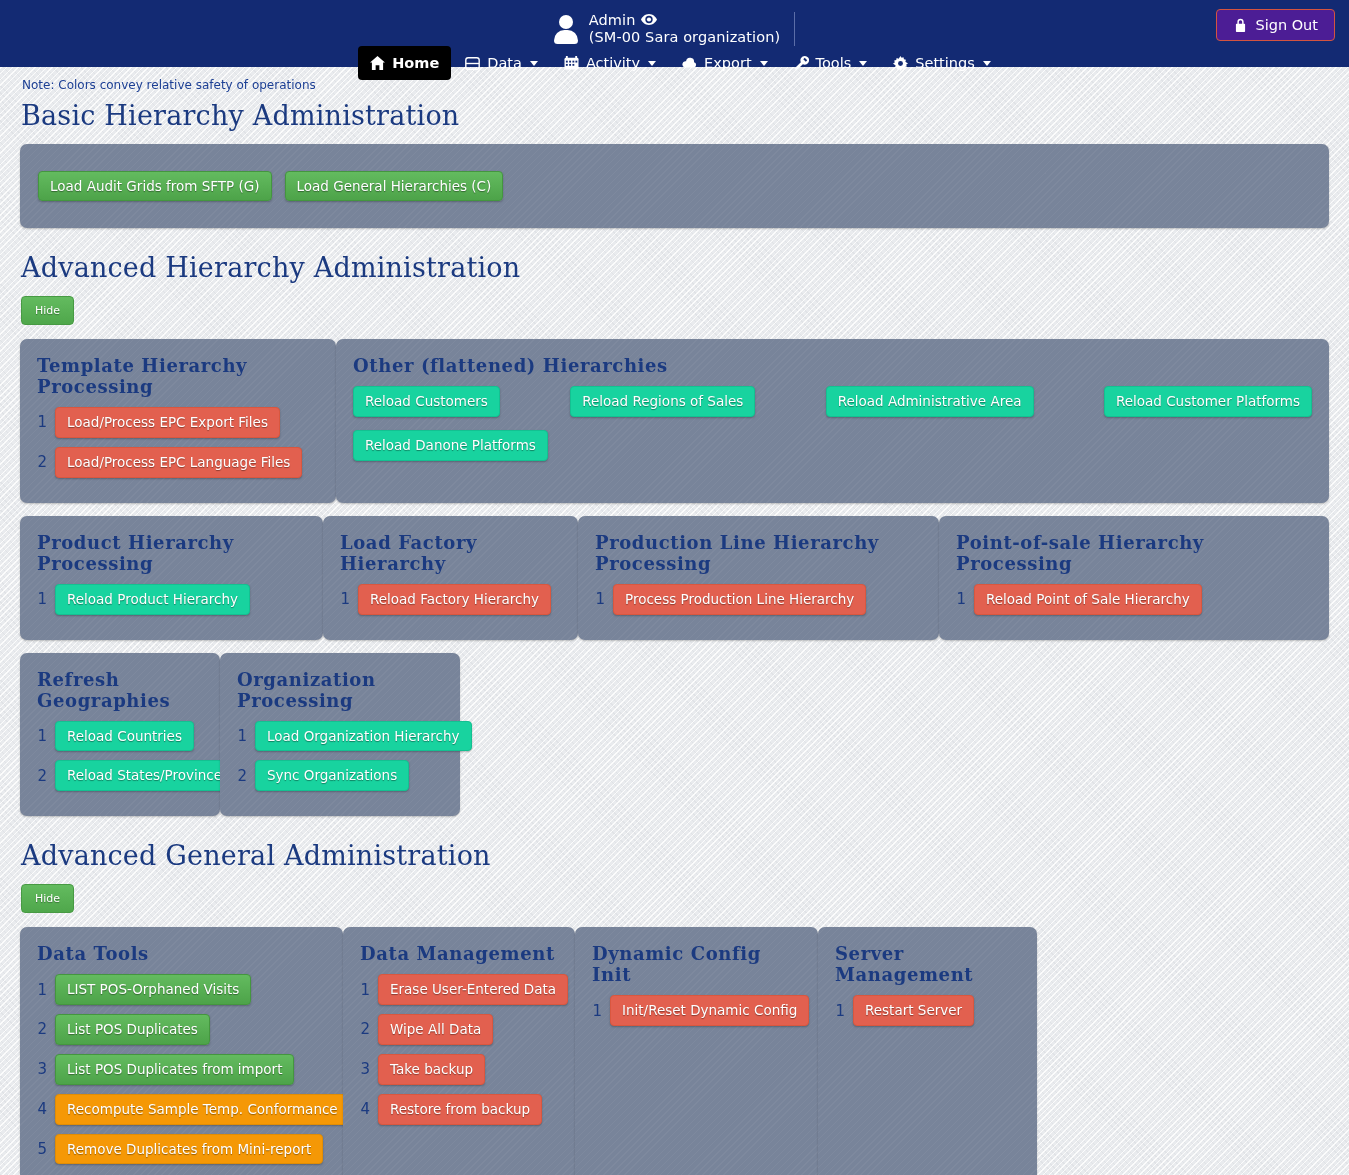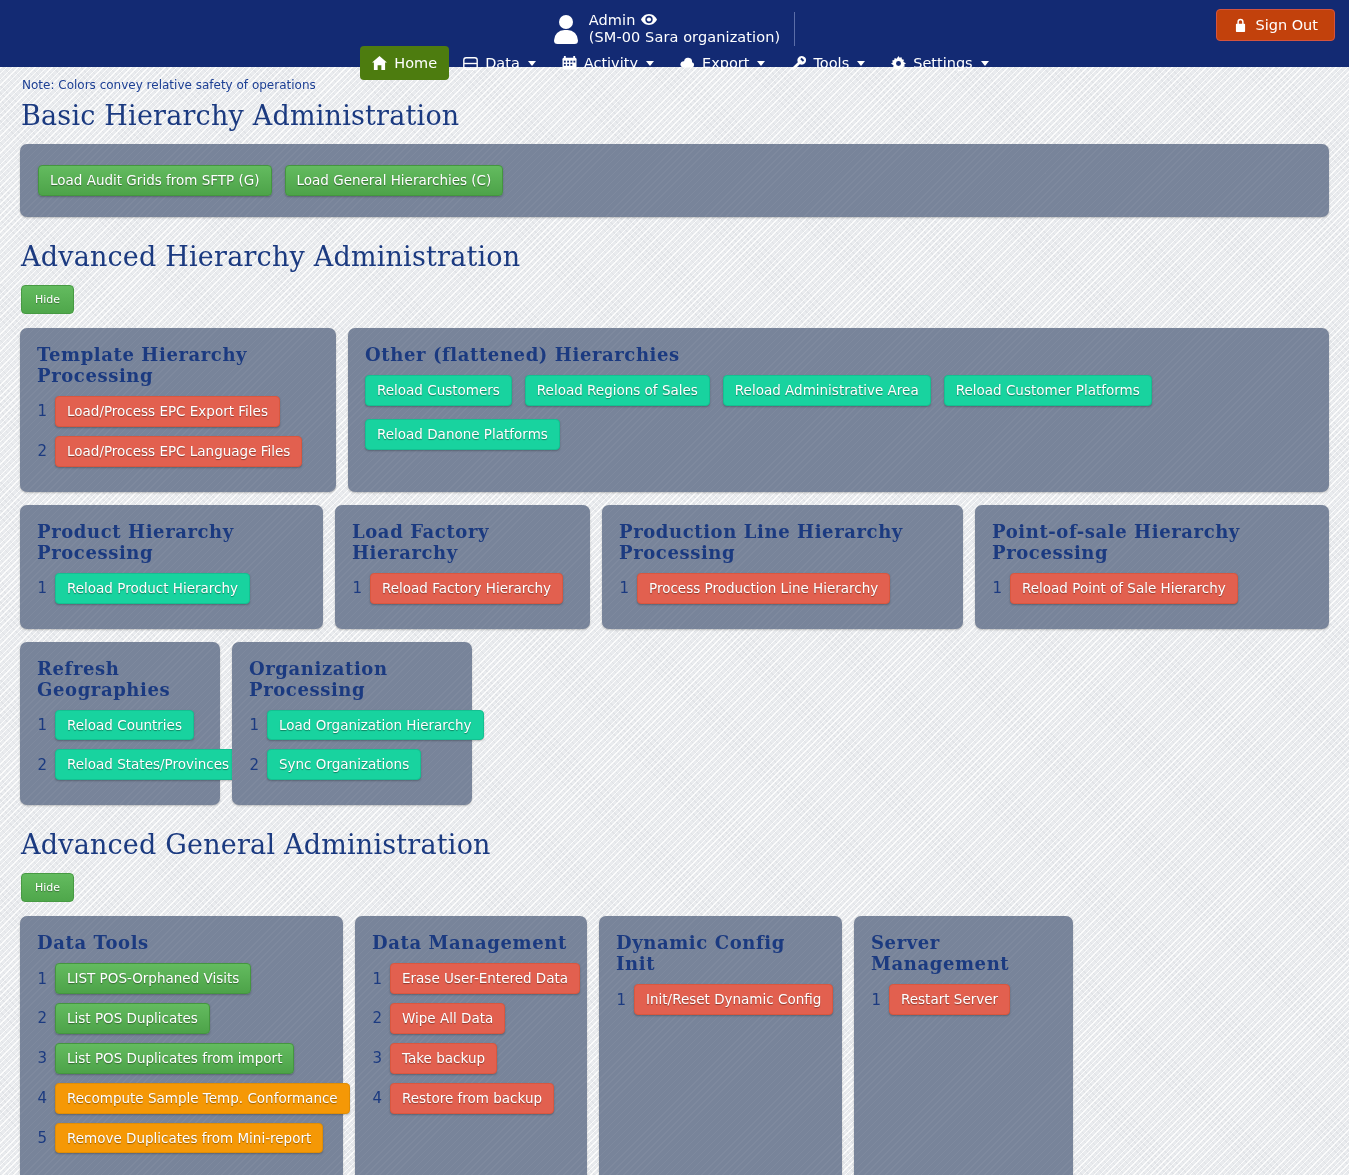--- a/index.html
+++ b/index.html
@@ -28,29 +28,29 @@
      border-radius:12px 12px 4px 4px; background:#fff; }
   .user-text{ color:#fff; font-size:14.5px; line-height:17px; letter-spacing:.1px;}
   .user-text .l1{ display:flex; align-items:center; gap:6px;}
   .eye-icon{ display:inline-block; }
 
   .nav-items{ display:flex; align-items:center; gap:2px; margin-left:14px; }
   .nav-item{
     color:#fff; font-size:14.5px; padding:9px 12px; border-radius:4px;
     display:flex; align-items:center; gap:7px; cursor:pointer; white-space:nowrap;
   }
-  .nav-item.active{ background:#4d7c0f; }
+  .nav-item.active{ background:#000000;font-weight:bold; }
   .caret{ width:0;height:0;border-left:4.5px solid transparent;border-right:4.5px solid transparent;
     border-top:5px solid #fff; display:inline-block; margin-left:1px;}
   .nav-ico{ width:15px; height:15px; display:inline-flex; align-items:center; justify-content:center; }
   .nav-ico svg{ display:block; }
 
   .signout{
     position:absolute; right:14px; top:9px;
-    background:#c2410c; border:1px solid #d4543f; border-radius:4px;
+    background:#4c1d95; border:1px solid #d4543f; border-radius:4px;
     color:#fff; font-size:14.5px; padding:7px 16px; display:flex; align-items:center; gap:7px;
     cursor:pointer;
   }
 
   
   .page{ padding:0 20px; }
   .note{ color:#1c3f94; font-size:12px; padding:11px 0 4px 2px; }
   h1.section{
     font-family:"DejaVu Serif", serif; font-weight:400; color:#1b3a80;
     font-size:27px; margin:4px 0 13px 1px; letter-spacing:.2px;
@@ -62,44 +62,44 @@
     text-shadow:0 1px 1px rgba(0,0,0,.35);
   }
 
   
   .panel, .card{
     background-color:#78849a;
     background-image:repeating-linear-gradient(135deg, rgba(255,255,255,.045) 0 1px, rgba(0,0,0,0) 1px 5px);
     border-radius:7px;
     box-shadow:0 1px 2px rgba(0,0,0,.22);
   }
-  .basic-panel{ height:73px; display:flex; align-items:center; gap:13px; padding:0 18px; margin-bottom:24px; }
+  .basic-panel{ height:84px; display:flex; align-items:center; gap:13px; padding:0 18px; margin-bottom:24px; }
 
   .card{ padding:14px 17px 16px 17px; }
   .card h2{
     font-family:"DejaVu Serif", serif; font-weight:700; color:#1b3a80;
     font-size:18px; margin:2px 0 10px 0; letter-spacing:.6px;
   }
-  .row{ display:flex; gap:12px; margin-bottom:13px; align-items:stretch; }
+  .row{ display:flex; margin-bottom:13px; align-items:stretch; }
 
   .task{ display:flex; align-items:center; gap:8px; margin:9px 0; }
   .task .num{ color:#1b3a80; font-size:15px; width:10px; text-align:right; flex:none;}
 
   .btn{
     display:inline-block; border-radius:4px; color:#fff; font-size:13.5px;
     padding:7px 11px; cursor:pointer; white-space:nowrap; line-height:1.1;
     text-shadow:0 1px 1px rgba(0,0,0,.4); border:1px solid rgba(0,0,0,.10);
     box-shadow:0 1px 2px rgba(0,0,0,.25);
   }
   .btn.green { background:linear-gradient(#63bb5f,#4da349); border-color:#44963f; }
   .btn.red   { background:#e2604f; border-color:#d9573f; }
   .btn.teal  { background:#18d39f; border-color:#14c091; }
   .btn.orange{ background:#f59806; border-color:#e08d05; }
 
-  .flat-btns{ display:flex; gap:13px; flex-wrap:wrap; margin-top:4px; }
+  .flat-btns{ display:flex; gap:13px; flex-wrap:wrap; margin-top:4px;justify-content:space-between; }
 </style>
 </head>
 <body>
 
 <div class="navbar">
   <div class="user-block">
     <span class="avatar-icon">
       <span class="head"></span>
         <span class="body"></span>
     </span>

